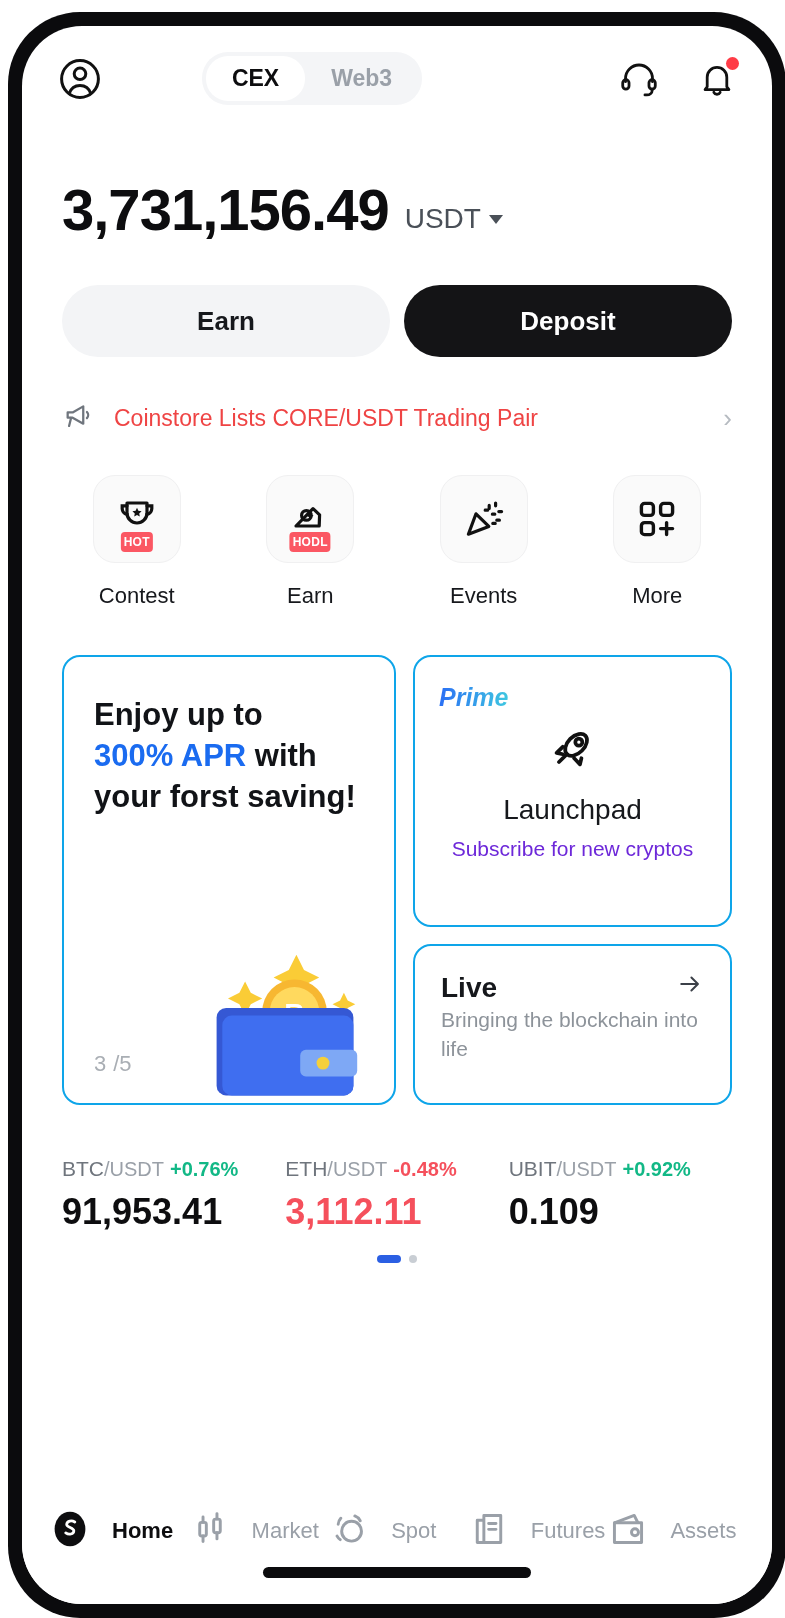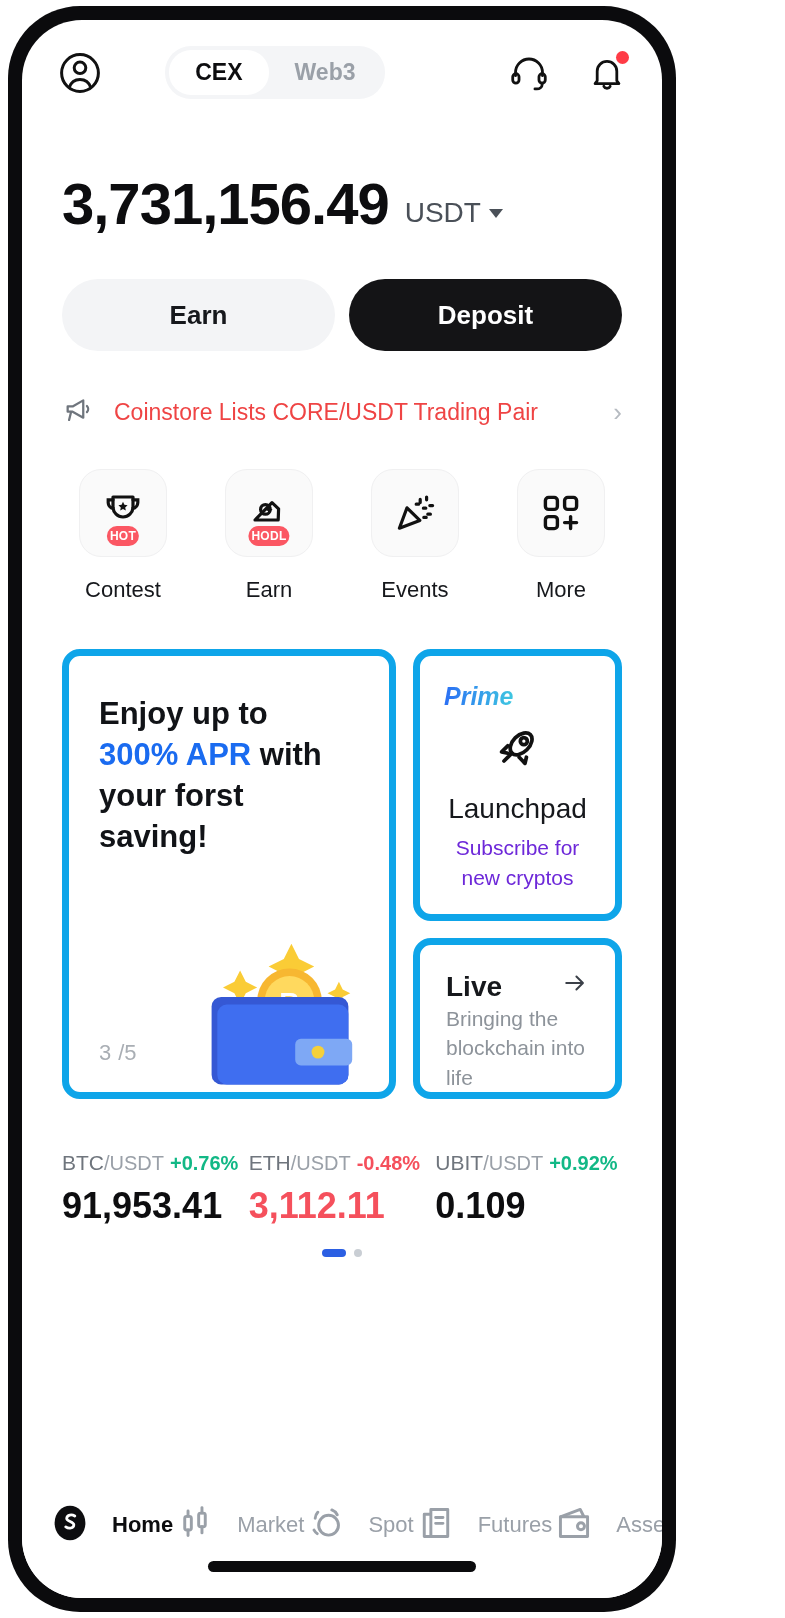--- a/index.html
+++ b/index.html
@@ -1,19 +1,19 @@
 <!DOCTYPE html>
 <html><head>
 <meta charset="utf-8">
 <style>
   * { margin:0; padding:0; box-sizing:border-box; }
   html,body { width:785px; height:1618px; background:#ffffff; font-family:"Liberation Sans", sans-serif; }
 
   .phone-frame{
-    position:absolute; left:8px; top:6px; width:668px; height:1606px;
+    position:absolute; left:8px; top:12px; width:778px; height:1606px;
     background:#0b0b0d; border-radius:72px; padding:14px;
   }
   .screen{
     width:100%; height:100%; background:#ffffff; border-radius:60px;
     overflow:hidden; position:relative;
   }
 
   
   .header{ height:105px; display:flex; align-items:center; padding:0 34px; }
   .avatar-icon{ width:48px; height:48px; }
@@ -56,27 +56,27 @@
   .quick{ display:flex; padding:38px 28px 0 28px; }
   .quick-item{ flex:1; display:flex; flex-direction:column; align-items:center; gap:20px; }
   .quick-tile{
     width:88px; height:88px; border-radius:22px; background:#fafafa;
     border:1px solid #f0f0f1; display:flex; align-items:center; justify-content:center;
     position:relative;
   }
   .quick-badge{
     position:absolute; bottom:10px; left:50%; transform:translateX(-50%);
     background:#fb5763; color:#fff; font-size:12px; font-weight:700;
-    padding:3px 3px; border-radius:10px; letter-spacing:0.3px; white-space:nowrap;
+    padding:3px 3px; border-radius:4px; letter-spacing:0.3px; white-space:nowrap;
   }
   .quick-label{ font-size:22px; color:#16181c; }
 
   
   .cards{ display:flex; gap:17px; padding:46px 40px 0 40px; }
-  .card{ border:7px solid #0ea5e9; border-radius:18px; background:#fff; }
+  .card{ border:2px solid #0ea5e9; border-radius:18px; background:#fff; }
   .card-left{ width:334px; height:450px; position:relative; padding:38px 30px; overflow:hidden; }
   .promo-title{ font-size:31px; font-weight:700; color:#111317; line-height:1.32; }
   .promo-title .hl{ color:#1a6bf0; }
   .promo-count{ position:absolute; left:30px; bottom:26px; font-size:25px; font-weight:700; color:#16181c; }
   .promo-count span{ color:#a9aeb4; font-weight:400; font-size:22px; }
   .wallet-art{ position:absolute; right:14px; bottom:0; width:190px; height:190px; }
 
   .right-col{ display:flex; flex-direction:column; gap:17px; flex:1; }
   .card-launch{ height:272px; padding:26px 24px; display:flex; flex-direction:column; align-items:center; }
   .prime{

